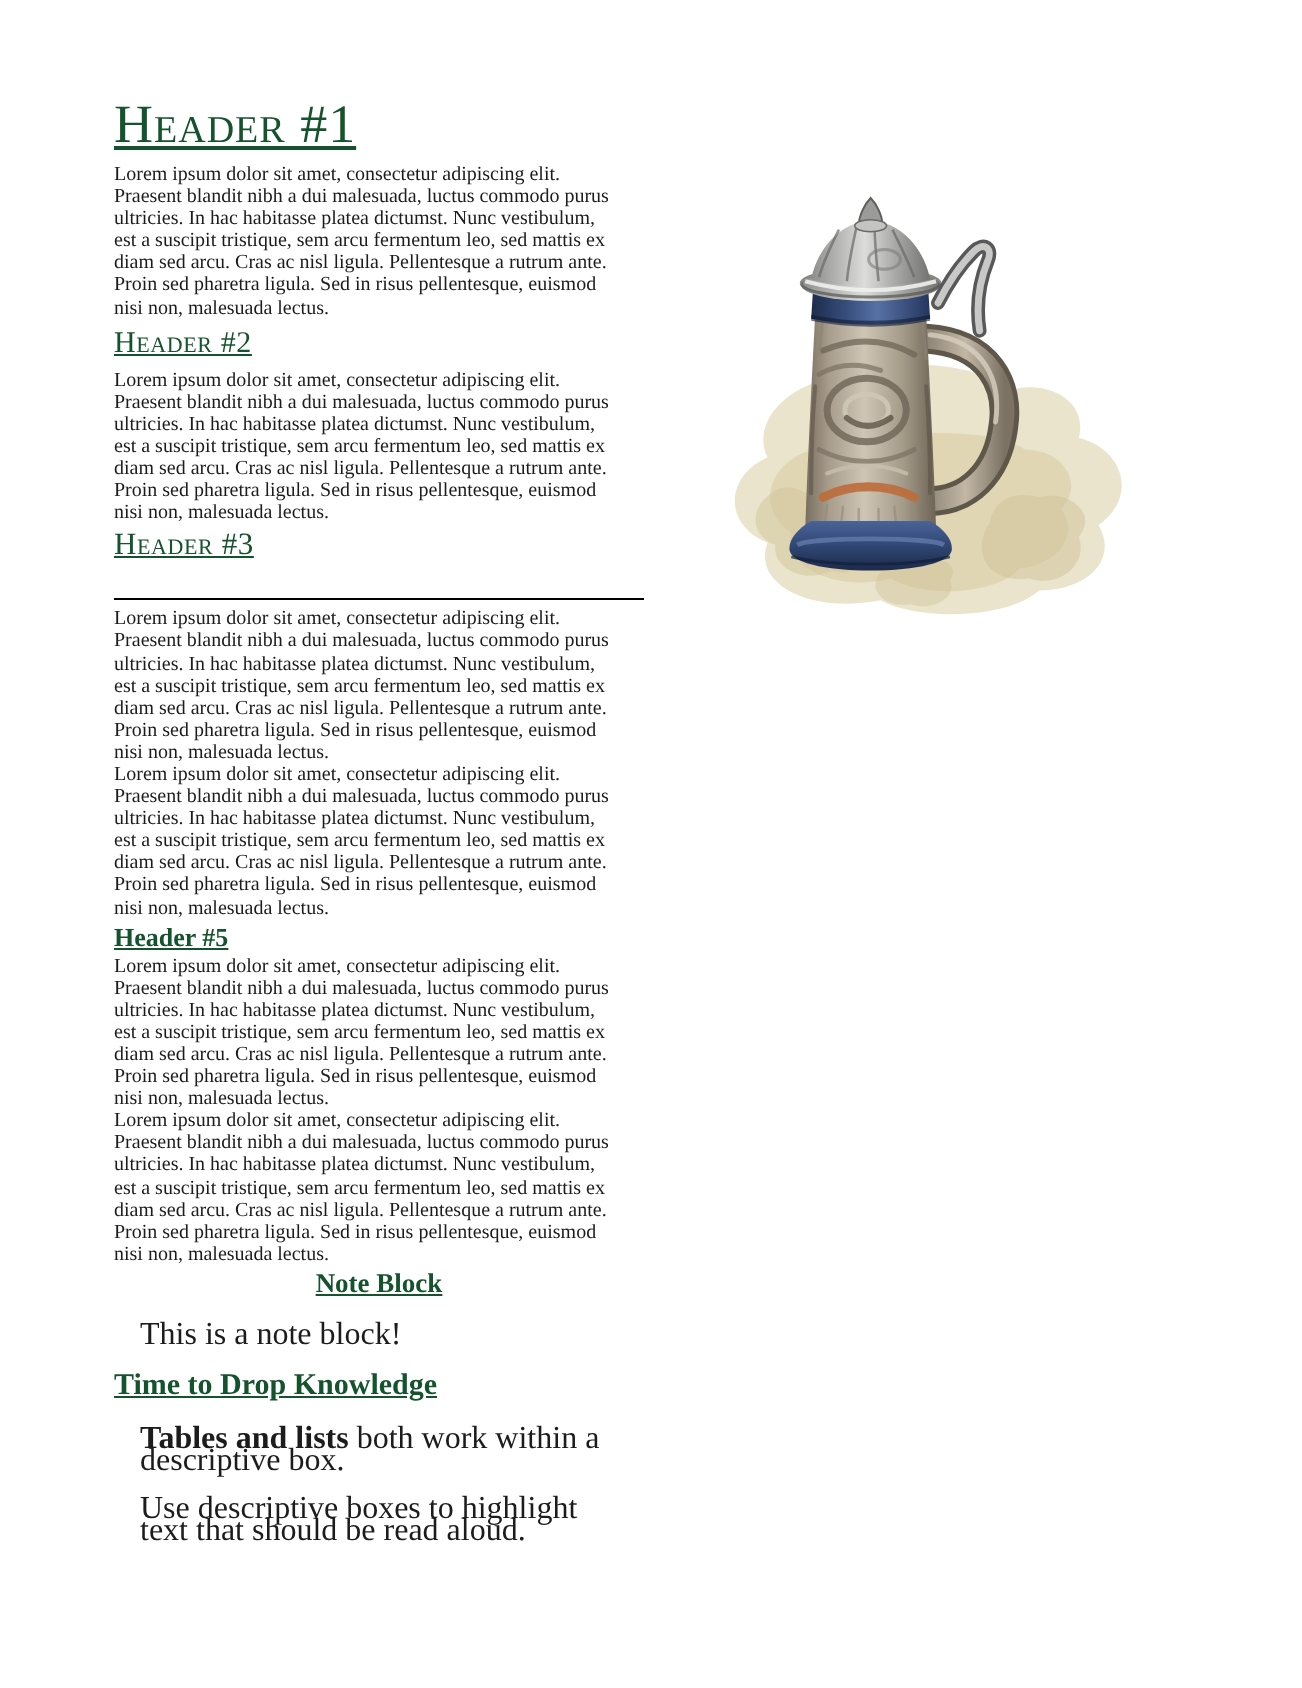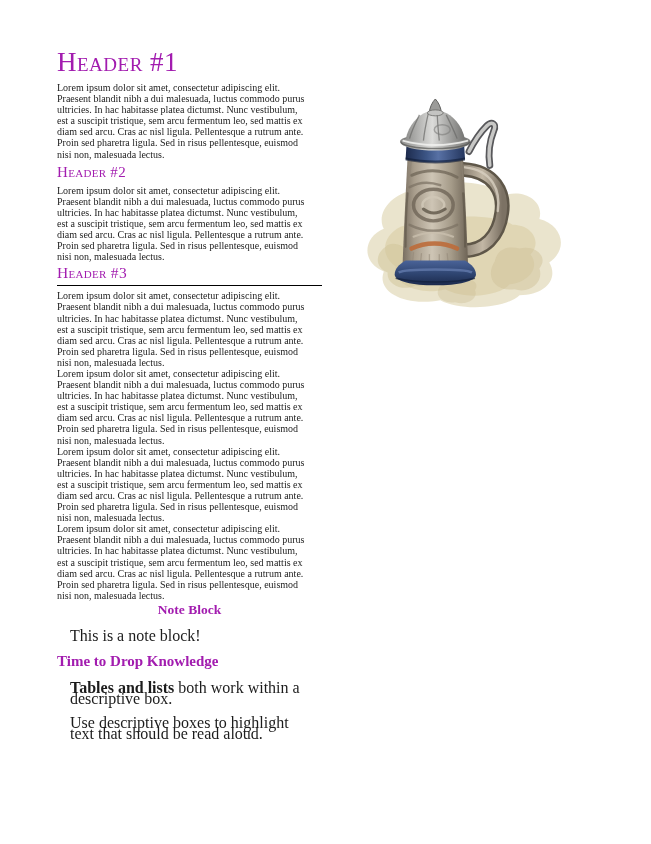--- a/index.html
+++ b/index.html
@@ -14,21 +14,22 @@
   .page { position: absolute; inset: 0; }
 
   .column {
     position: absolute;
     left: 57px; top: 44px;
     width: 265px;
   }
 
   h1, h2, h3, h4, h5, h6, .note-title, .knowledge-title {
     font-family: "Liberation Serif", serif;
-    color: #a21caf;
+    color: #14532d;
+    text-decoration: underline;
   }
 
   h1 {
     font-size: 27px; line-height: 28px;
     font-variant: small-caps;
     font-weight: 500;
     margin: 4px 0 6px 0;
     letter-spacing: 0.5px;
   }
   h2 {
@@ -36,21 +37,21 @@
     font-variant: small-caps;
     font-weight: 500;
     margin: 2px 0 3px 0;
     letter-spacing: 0.3px;
   }
   h3 {
     font-size: 15.5px; line-height: 17px;
     font-variant: small-caps;
     font-weight: 500;
     margin: 2px 0 4px 0;
-    padding-bottom: 4px;
+    padding-bottom: 18px;
     border-bottom: 1.5px solid #000000;
     letter-spacing: 0.3px;
   }
   h4 {
     font-size: 14px; line-height: 15px;
     font-variant: small-caps;
     font-weight: 500;
     margin: 1px 0 2px 0;
   }
   h5 {
@@ -106,20 +107,21 @@
     <p class="body-text">Lorem ipsum dolor sit amet, consectetur adipiscing elit. Praesent blandit nibh a dui malesuada, luctus commodo purus ultricies. In hac habitasse platea dictumst. Nunc vestibulum, est a suscipit tristique, sem arcu fermentum leo, sed mattis ex diam sed arcu. Cras ac nisl ligula. Pellentesque a rutrum ante. Proin sed pharetra ligula. Sed in risus pellentesque, euismod nisi non, malesuada lectus.</p>
 
     <h2>Header #2</h2>
     <p class="body-text">Lorem ipsum dolor sit amet, consectetur adipiscing elit. Praesent blandit nibh a dui malesuada, luctus commodo purus ultricies. In hac habitasse platea dictumst. Nunc vestibulum, est a suscipit tristique, sem arcu fermentum leo, sed mattis ex diam sed arcu. Cras ac nisl ligula. Pellentesque a rutrum ante. Proin sed pharetra ligula. Sed in risus pellentesque, euismod nisi non, malesuada lectus.</p>
 
     <h3>Header #3</h3>
     <p class="body-text">Lorem ipsum dolor sit amet, consectetur adipiscing elit. Praesent blandit nibh a dui malesuada, luctus commodo purus ultricies. In hac habitasse platea dictumst. Nunc vestibulum, est a suscipit tristique, sem arcu fermentum leo, sed mattis ex diam sed arcu. Cras ac nisl ligula. Pellentesque a rutrum ante. Proin sed pharetra ligula. Sed in risus pellentesque, euismod nisi non, malesuada lectus.</p>
 
     <p class="body-text">Lorem ipsum dolor sit amet, consectetur adipiscing elit. Praesent blandit nibh a dui malesuada, luctus commodo purus ultricies. In hac habitasse platea dictumst. Nunc vestibulum, est a suscipit tristique, sem arcu fermentum leo, sed mattis ex diam sed arcu. Cras ac nisl ligula. Pellentesque a rutrum ante. Proin sed pharetra ligula. Sed in risus pellentesque, euismod nisi non, malesuada lectus.</p>
 
+    <h5>Header #5</h5>
     <p class="body-text">Lorem ipsum dolor sit amet, consectetur adipiscing elit. Praesent blandit nibh a dui malesuada, luctus commodo purus ultricies. In hac habitasse platea dictumst. Nunc vestibulum, est a suscipit tristique, sem arcu fermentum leo, sed mattis ex diam sed arcu. Cras ac nisl ligula. Pellentesque a rutrum ante. Proin sed pharetra ligula. Sed in risus pellentesque, euismod nisi non, malesuada lectus.</p>
 
     <p class="body-text">Lorem ipsum dolor sit amet, consectetur adipiscing elit. Praesent blandit nibh a dui malesuada, luctus commodo purus ultricies. In hac habitasse platea dictumst. Nunc vestibulum, est a suscipit tristique, sem arcu fermentum leo, sed mattis ex diam sed arcu. Cras ac nisl ligula. Pellentesque a rutrum ante. Proin sed pharetra ligula. Sed in risus pellentesque, euismod nisi non, malesuada lectus.</p>
 
     <div class="note-title">Note Block</div>
     <p class="note-body">This is a note block!</p>
 
     <div class="knowledge-title">Time to Drop Knowledge</div>
     <p class="note-body"><span class="bold-lead">Tables and lists</span><span> both work within a descriptive box.</span></p>
     <p class="note-body">Use descriptive boxes to highlight text that should be read aloud.</p>

